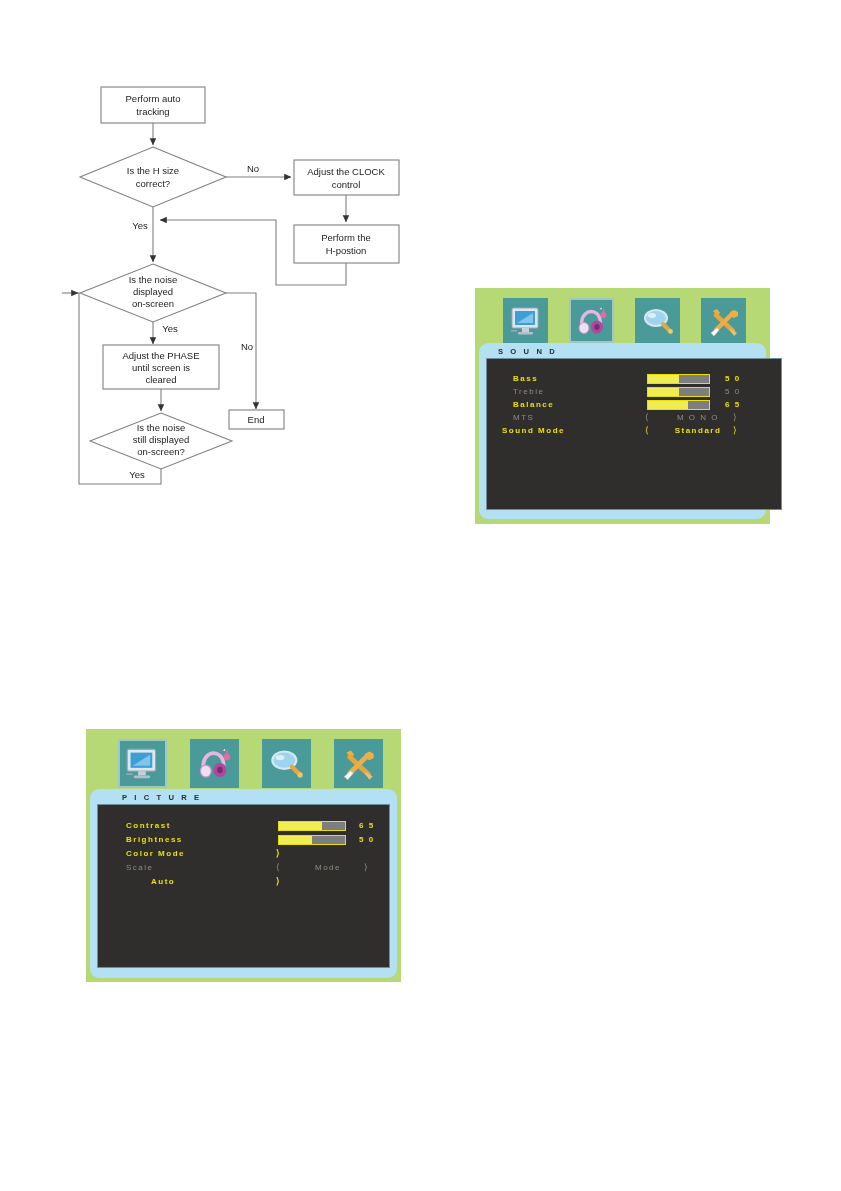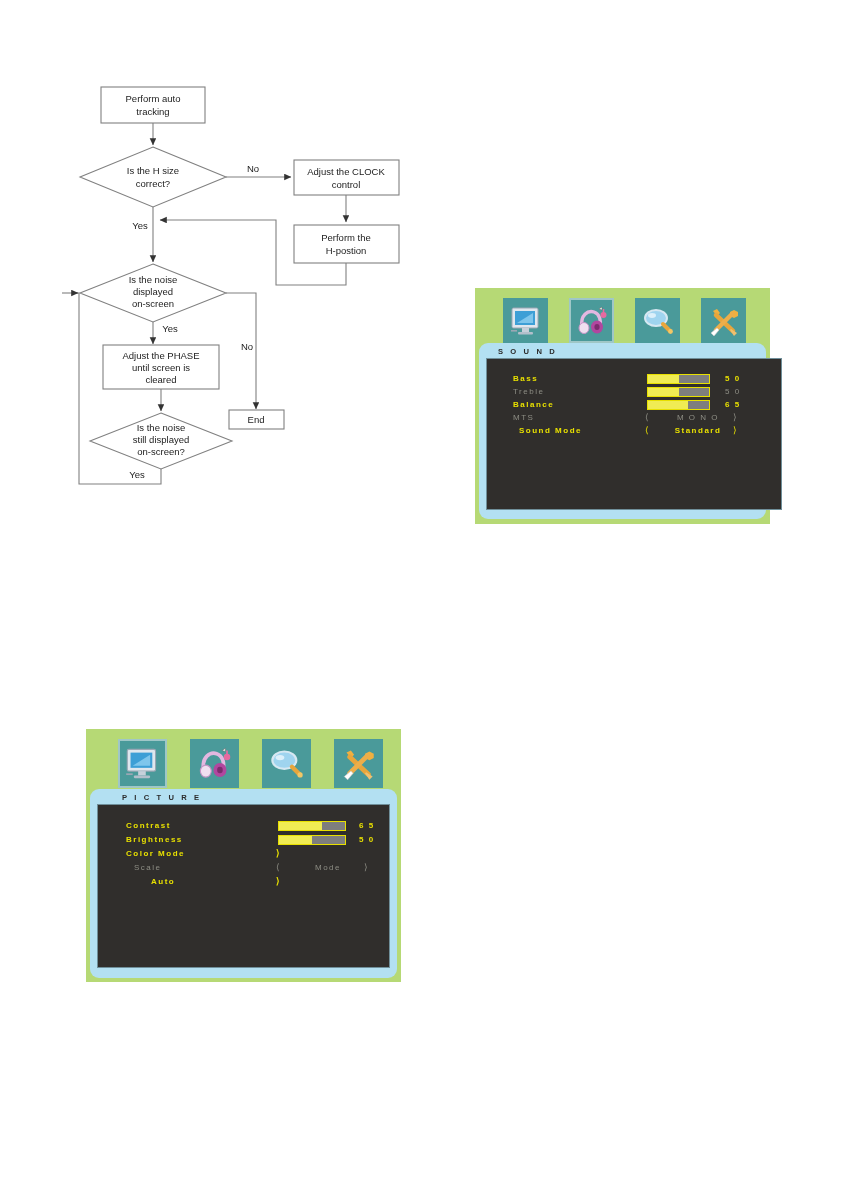--- a/index.html
+++ b/index.html
@@ -239,21 +239,21 @@
       </div>
 
       <div class="osd-row">
         <span class="osd-label dim" style="left:26px;top:1px;">MTS</span>
         <span class="osd-arrowl dim" style="left:158px;top:0px;">⟨</span>
         <span class="osd-opt dim" style="left:175px;top:1px;width:72px;">M O N O</span>
         <span class="osd-arrowr dim" style="left:246px;top:0px;">⟩</span>
       </div>
 
       <div class="osd-row">
-        <span class="osd-label" style="left:32px;top:1px;">Sound Mode</span>
+        <span class="osd-label" style="left:15px;top:1px;">Sound Mode</span>
         <span class="osd-arrowl" style="left:158px;top:0px;">⟨</span>
         <span class="osd-opt" style="left:175px;top:1px;width:72px;">Standard</span>
         <span class="osd-arrowr" style="left:246px;top:0px;">⟩</span>
       </div>
 
     </div>
   </div>
 </div>
 
 <div class="osd" id="picture-osd" style="left:86px;top:729px;width:315px;height:253px;">
@@ -326,21 +326,21 @@
         </span>
         <span class="osd-value" style="left:261px;top:1px;">5 0</span>
       </div>
 
       <div class="osd-row" style="height:14px;">
         <span class="osd-label" style="left:28px;top:1px;">Color Mode</span>
         <span class="osd-sub" style="left:178px;top:0px;">⟩</span>
       </div>
 
       <div class="osd-row" style="height:14px;">
-        <span class="osd-label dim" style="left:36px;top:1px;">Scale</span>
+        <span class="osd-label dim" style="left:28px;top:1px;">Scale</span>
         <span class="osd-arrowl dim" style="left:178px;top:0px;">⟨</span>
         <span class="osd-opt dim" style="left:194px;top:1px;width:72px;">Mode</span>
         <span class="osd-arrowr dim" style="left:266px;top:0px;">⟩</span>
       </div>
 
       <div class="osd-row" style="height:14px;">
         <span class="osd-label" style="left:28px;top:1px;margin-left:25px;">Auto</span>
         <span class="osd-sub" style="left:178px;top:0px;">⟩</span>
       </div>
 

